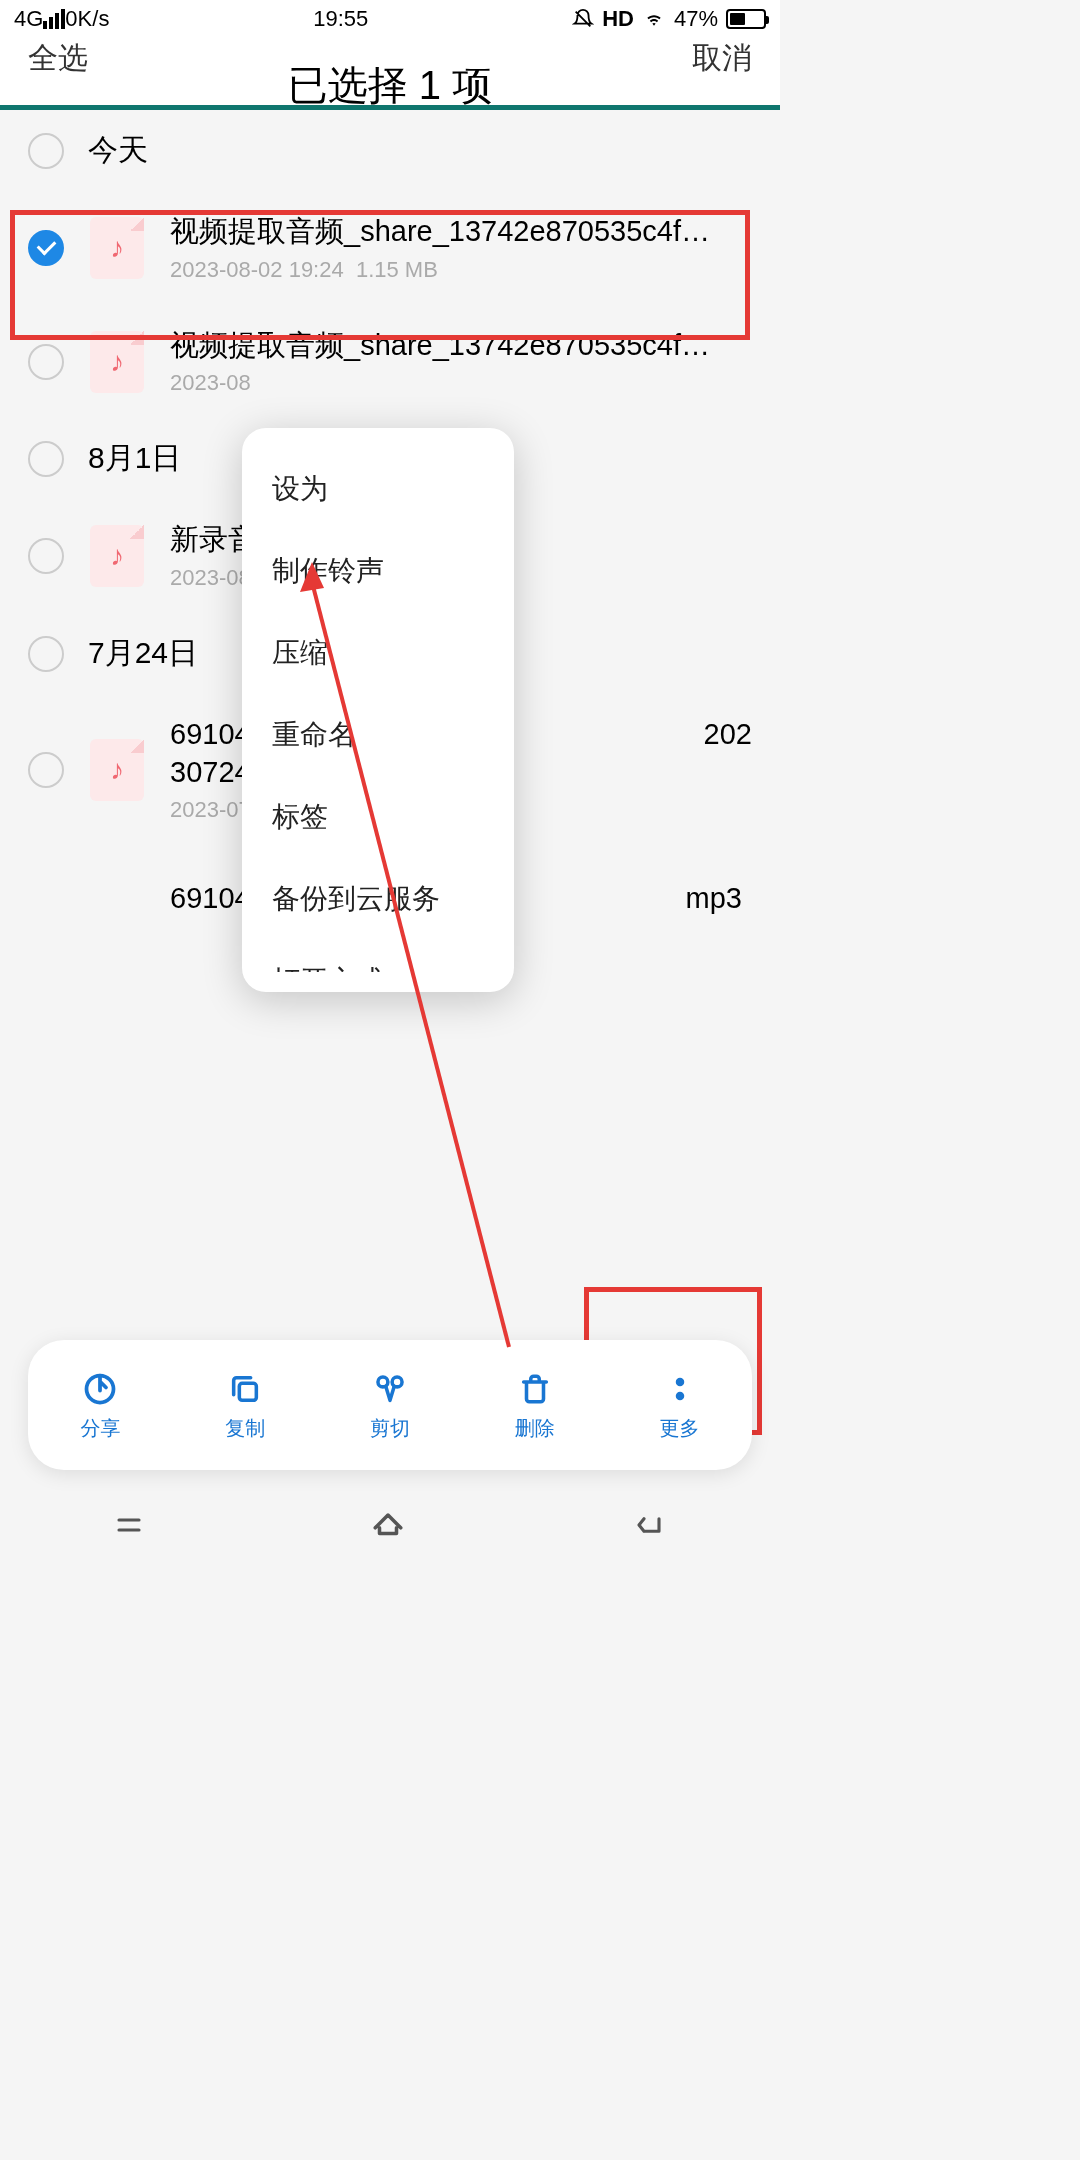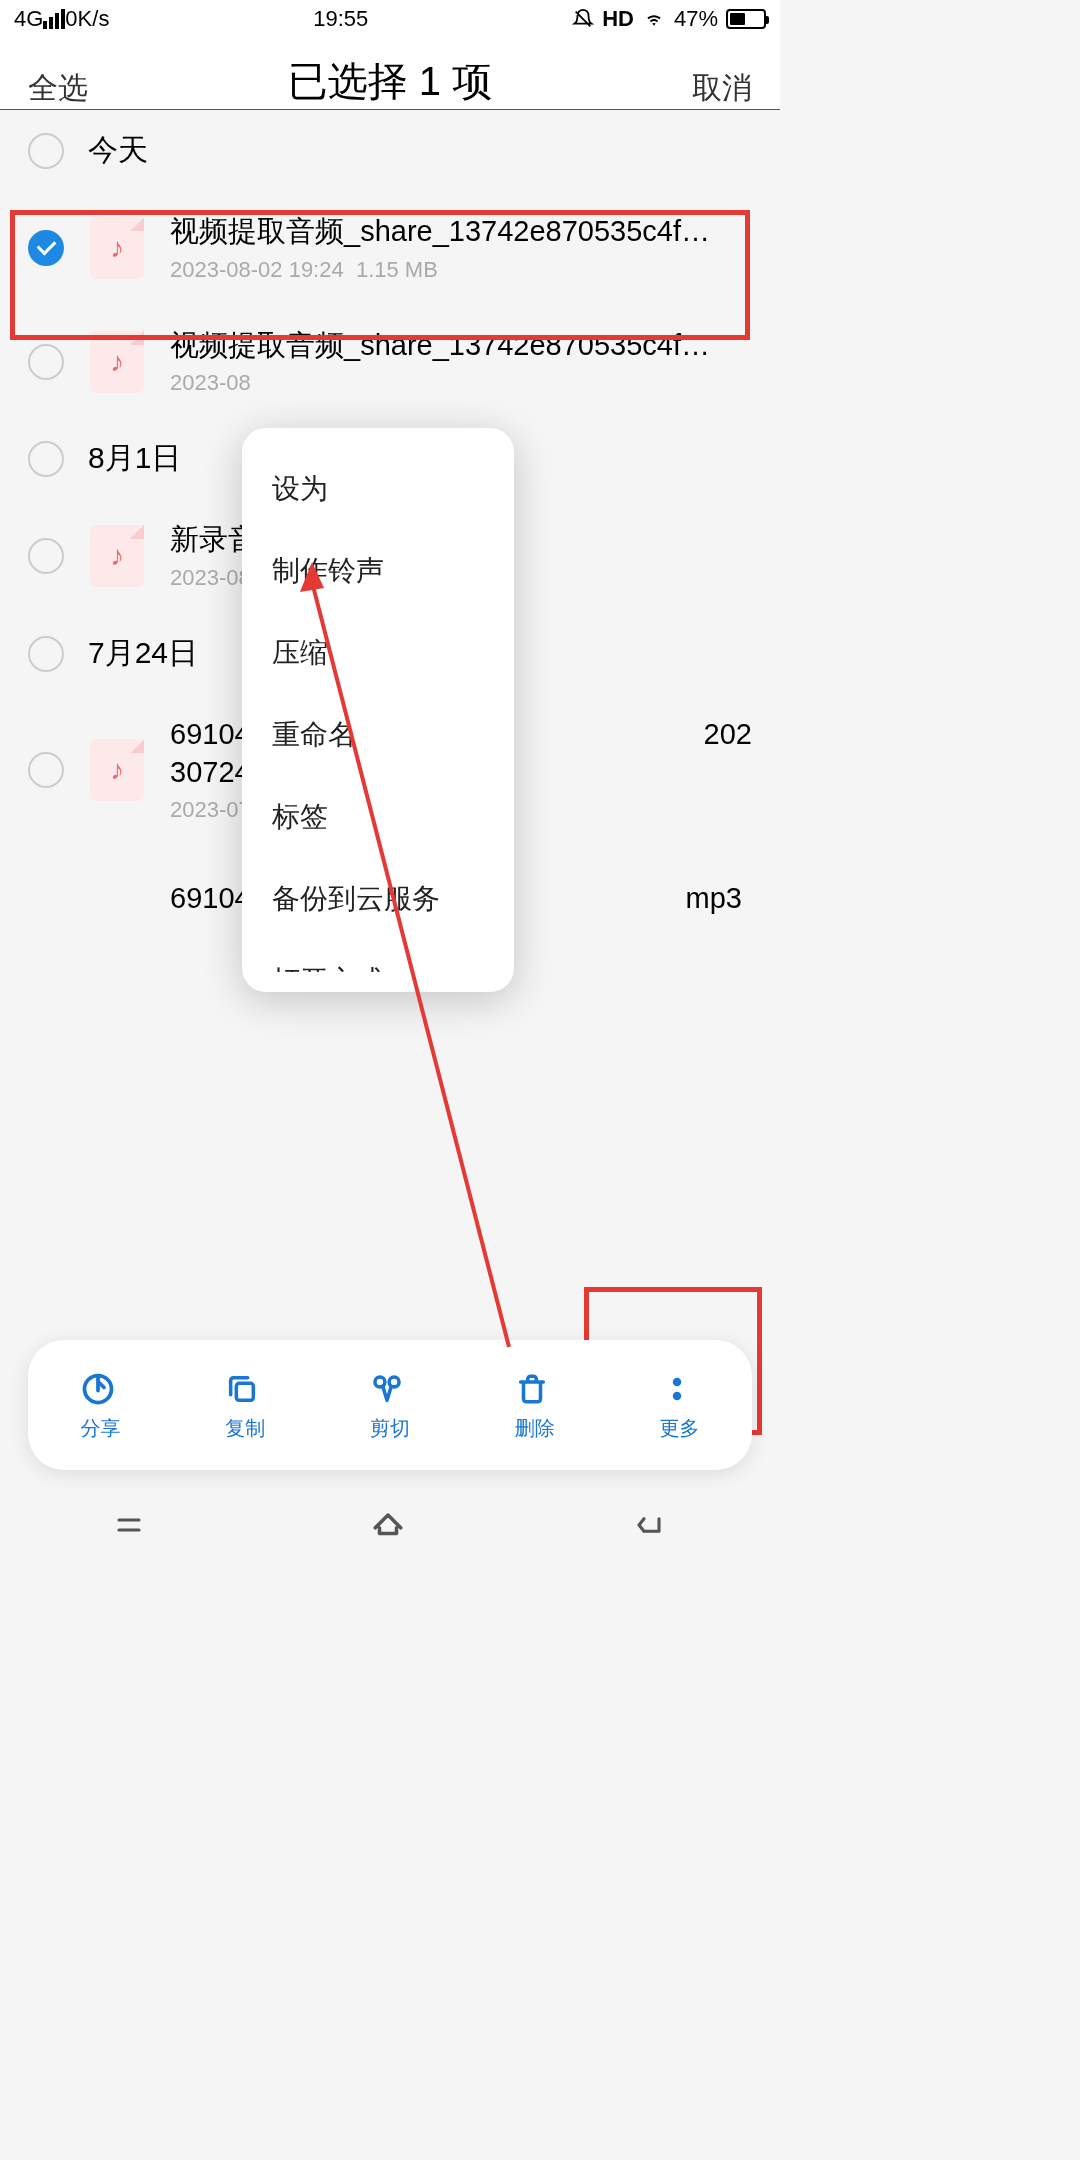--- a/index.html
+++ b/index.html
@@ -70,24 +70,24 @@
     .battery-fill {
       height: 100%;
       width: 47%;
       background: #000;
       border-radius: 1px;
     }
     .header {
       height: 72px;
       background: #fff;
       display: flex;
-      align-items: flex-end;
+      align-items: flex-start;
       justify-content: space-between;
       padding: 0 28px;
-      border-bottom: 1px solid #0f766e;
+      border-bottom: 5px solid #0f766e;
     }
     .header-btn {
       font-size: 30px;
       color: #333;
     }
     .header-title {
       font-size: 40px;
       font-weight: 500;
       color: #000;
       margin-top: 20px;
@@ -220,21 +220,21 @@
       border-radius: 36px;
       box-shadow: 0 4px 20px rgba(0,0,0,0.1);
       display: flex;
       align-items: center;
       justify-content: space-around;
       z-index: 5;
     }
     .bottom-item {
       display: flex;
       flex-direction: column;
-      align-items: flex-start;
+      align-items: center;
       gap: 6px;
       color: #1976d2;
     }
     .bottom-icon {
       height: 40px;
       display: flex;
       align-items: center;
       justify-content: center;
     }
     .bottom-label {

